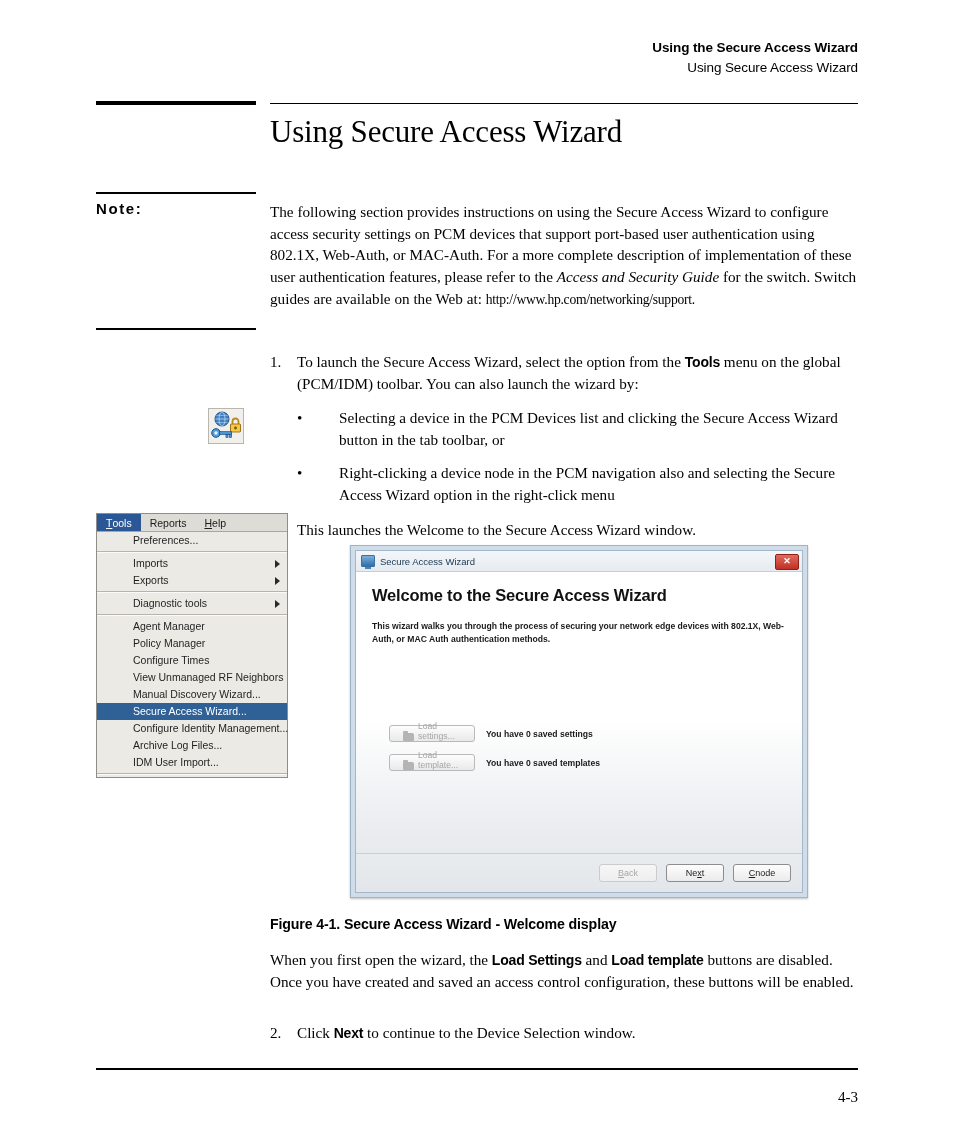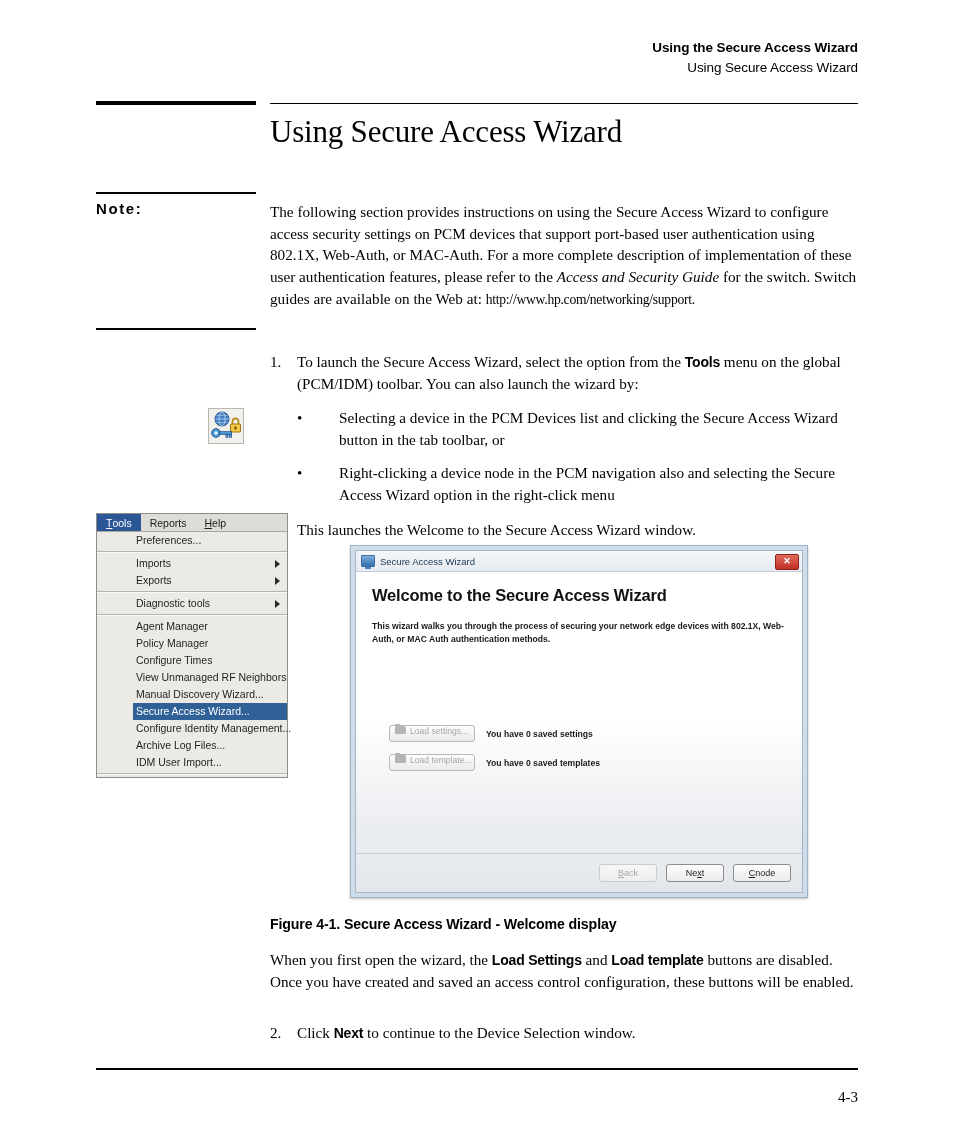--- a/index.html
+++ b/index.html
@@ -187,25 +187,24 @@
   .menubar .mi.active {
     background: #2b5797;
     color: #ffffff;
   }
   .menubar .mi u { text-decoration: underline; }
   .menu-body { padding: 0; background: #eceae4; }
   .menu-row {
     position: relative;
     height: 17px;
     line-height: 17px;
-    padding-left: 3px;
+    padding-left: 36px;
     padding-right: 18px;
     white-space: nowrap;
     color: #1f1f1f;
-    margin-left: 36px;
   }
   .menu-row.sel {
     background: #2f6196;
     color: #ffffff;
   }
   .menu-row .arrow {
     position: absolute;
     right: 7px; top: 50%;
     transform: translateY(-50%);
     width: 0; height: 0;
@@ -312,22 +311,22 @@
     gap: 11px;
     margin-bottom: 12px;
   }
   .wz-loadgroup { position: absolute; left: 33px; top: 153px; }
   .wz-btn-load {
     width: 86px; height: 17px;
     background: linear-gradient(#fdfdfd, #e9e9e9);
     border: 1px solid #b9b9b9;
     border-radius: 3px;
     display: flex;
-    align-items: flex-start;
-    padding-left: 5px;
+    align-items: flex-end;
+    padding-left: 13px;
     gap: 4px;
     color: #a6a6a6;
     font-size: 8.6px;
     box-sizing: border-box;
   }
   .folder-icon {
     width: 11px; height: 8px;
     background: #b4b4b4;
     border-radius: 1px 2px 1px 1px;
     position: relative;

